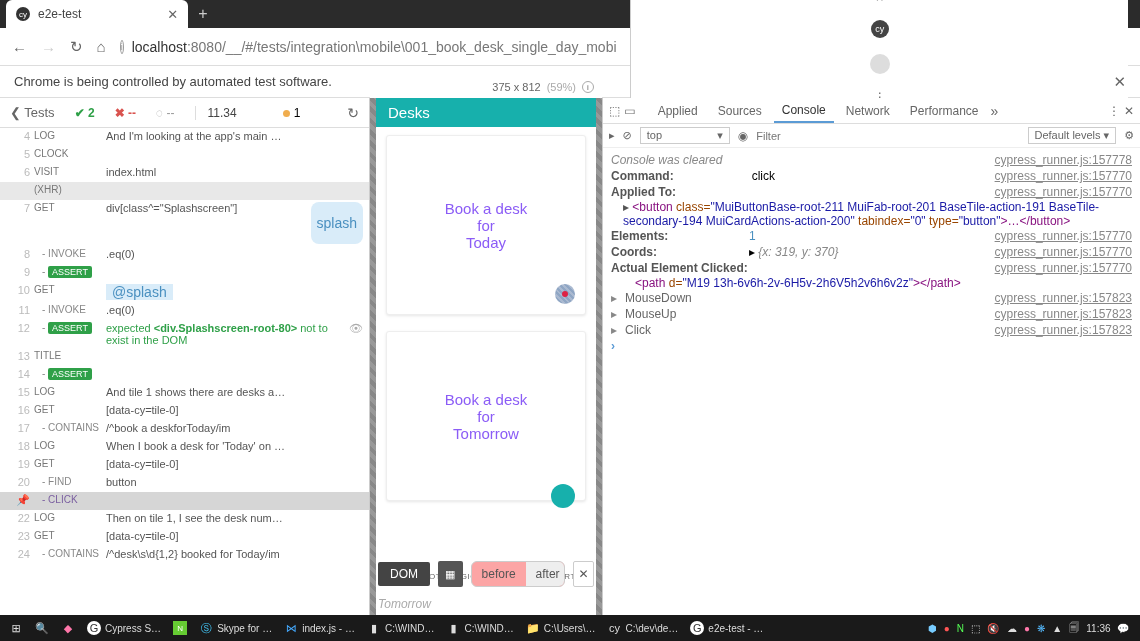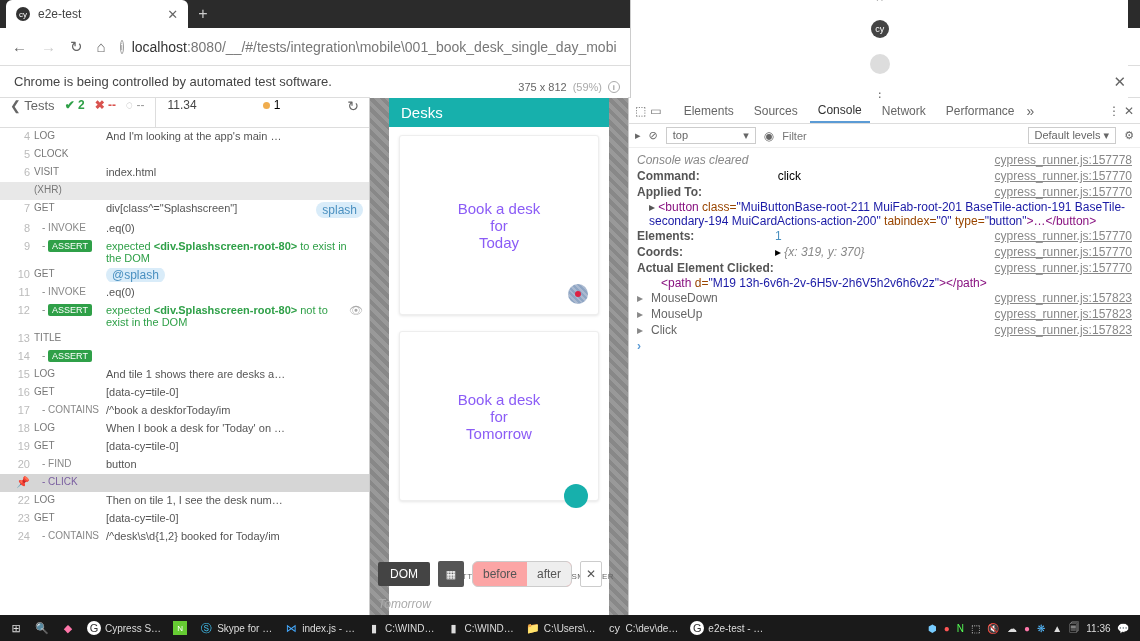--- a/index.html
+++ b/index.html
@@ -16,42 +16,42 @@
 .url .info{width:14px;height:14px;border:1.5px solid #999;border-radius:50%;display:flex;align-items:center;justify-content:center;font-size:9px;color:#999}
 .url .host{color:#333}
 .url .path{color:#777}
 .addrbar .right{display:flex;align-items:center;gap:16px;color:#666}
 .addrbar .right .cy{width:18px;height:18px;border-radius:50%;background:#444;color:#fff;font-size:9px;display:flex;align-items:center;justify-content:center}
 .addrbar .right .user{width:20px;height:20px;border-radius:50%;background:#ddd}
 .infobar{height:32px;display:flex;align-items:center;padding:0 14px;border-bottom:1px solid #ddd;color:#444;font-size:13px}
 .infobar .close{margin-left:auto;color:#666;font-size:15px}
 .workarea{display:flex;height:517px}
 .left{width:370px;border-right:1px solid #ccc;display:flex;flex-direction:column}
-.testhdr{height:30px;display:flex;gap:10px;padding:0 10px;border-bottom:1px solid #ddd}
+.testhdr{height:30px;display:flex;align-items:center;gap:20px;padding:0 10px;border-bottom:1px solid #ddd}
 .testhdr .tests{color:#666;font-size:13px}
 .testhdr .pass{color:#2fa048;font-weight:600}
 .testhdr .fail{color:#d9534f;font-weight:600}
 .testhdr .skip{color:#999}
 .testhdr .time{color:#444;border-left:1px solid #ddd;padding-left:12px}
 .testhdr .orange{width:7px;height:7px;background:#f0ad4e;border-radius:50%;display:inline-block}
 .testhdr .reload{margin-left:auto;color:#666;font-size:14px}
 .loglist{flex:1;overflow:hidden;font-family:Consolas,monospace;font-size:11px;background:#fff}
 .logrow{display:flex;align-items:flex-start;padding:2px 6px;min-height:18px;gap:4px}
 .logrow.hl{background:#e8e8e8}
 .logrow .num{width:24px;text-align:right;color:#bbb;flex-shrink:0}
 .logrow .cmd{width:68px;color:#777;font-size:10px;flex-shrink:0;text-transform:uppercase}
 .logrow .cmd.sub{padding-left:8px;color:#888}
 .logrow .cmd.pin{color:#7a5ea0}
 .logrow .msg{flex:1;color:#555;overflow:hidden;white-space:nowrap;text-overflow:ellipsis}
 .logrow.hl2{background:#d6d6d6}
 .badge{background:#2fa048;color:#fff;padding:1px 4px;font-size:9px;border-radius:2px}
-.pill{background:#d9ecf9;color:#4a90c0;padding:1px 6px;border-radius:8px;font-size:12px}
+.pill{background:#d9ecf9;color:#4a90c0;padding:13px 6px;border-radius:8px;font-size:14px}
 .green{color:#2fa048}
 .blue{color:#4a90c0}
-.middle{width:258px;background:#888;display:flex;flex-direction:column;position:relative}
+.middle{width:232px;background:#888;display:flex;flex-direction:column;position:relative}
 .sizebar{height:22px;background:#fff;display:flex;align-items:center;justify-content:flex-end;padding-right:10px;gap:8px;color:#666;font-size:11px}
 .phonewrap{flex:1;background-image:repeating-linear-gradient(45deg,#999 0,#999 4px,#888 4px,#888 8px);display:flex;justify-content:center;padding-top:0}
 .phone{width:220px;background:#fff;display:flex;flex-direction:column}
 .appbar{background:#17b0ac;color:#fff;padding:6px 12px;font-size:15px}
 .card{margin:8px 10px;border:1px solid #eee;border-radius:3px;height:180px;display:flex;flex-direction:column;align-items:center;justify-content:center;position:relative;background:#fff;box-shadow:0 1px 3px rgba(0,0,0,.1)}
 .card .line1{color:#8b5cf6;font-size:15px}
 .card .fab{position:absolute;bottom:10px;right:10px;width:20px;height:20px;border-radius:50%;background-image:repeating-linear-gradient(45deg,#8fa6c4 0,#8fa6c4 2px,#aab9d0 2px,#aab9d0 4px);display:flex;align-items:center;justify-content:center}
 .card .fab .dot{width:6px;height:6px;background:#d24;border-radius:50%}
 .card .fab2{position:absolute;bottom:-8px;right:10px;width:24px;height:24px;border-radius:50%;background:#17b0ac}
 .snapbar{position:absolute;bottom:28px;left:8px;right:8px;display:flex;align-items:center;gap:8px}
@@ -173,21 +173,20 @@
           <span class="pill">splash</span>
         </div>
         <div class="logrow">
           <span class="num">8</span>
           <span class="cmd sub">- INVOKE</span>
           <span class="msg">.eq(0)</span>
         </div>
         <div class="logrow">
           <span class="num">9</span>
           <span class="cmd sub">- <span class="badge">ASSERT</span></span>
-          <span class="msg" style="white-space: normal;"><span class="green">expected</span>  <span class="green"><b>&lt;div.Splashscreen-root-80&gt;</b></span>  <span class="green">to exist <span class="green">in the DOM</span></span></span>
         </div>
         <div class="logrow">
           <span class="num">10</span>
           <span class="cmd">GET</span>
           <span class="msg"><span class="pill">@splash</span></span>
         </div>
         <div class="logrow">
           <span class="num">11</span>
           <span class="cmd sub">- INVOKE</span>
           <span class="msg">.eq(0)</span>
@@ -298,21 +297,21 @@
       <span class="x2">✕</span>
     </div>
     <div class="snaplabel">Tomorrow</div>
   </div>
 
   <div class="right">
     <div class="dtabs">
       <span>⬚</span>
       <span>▭</span>
       <span class="sp" style="flex:0 0 6px"></span>
-      <span class="t">Elements</span>
+      <span class="t">Applied</span>
       <span class="t">Sources</span>
       <span class="t active">Console</span>
       <span class="t">Network</span>
       <span class="t">Performance</span>
       <span class="more">»</span>
       <span class="sp"></span>
       <span>⋮</span>
       <span>✕</span>
     </div>
     <div class="dfilter">

